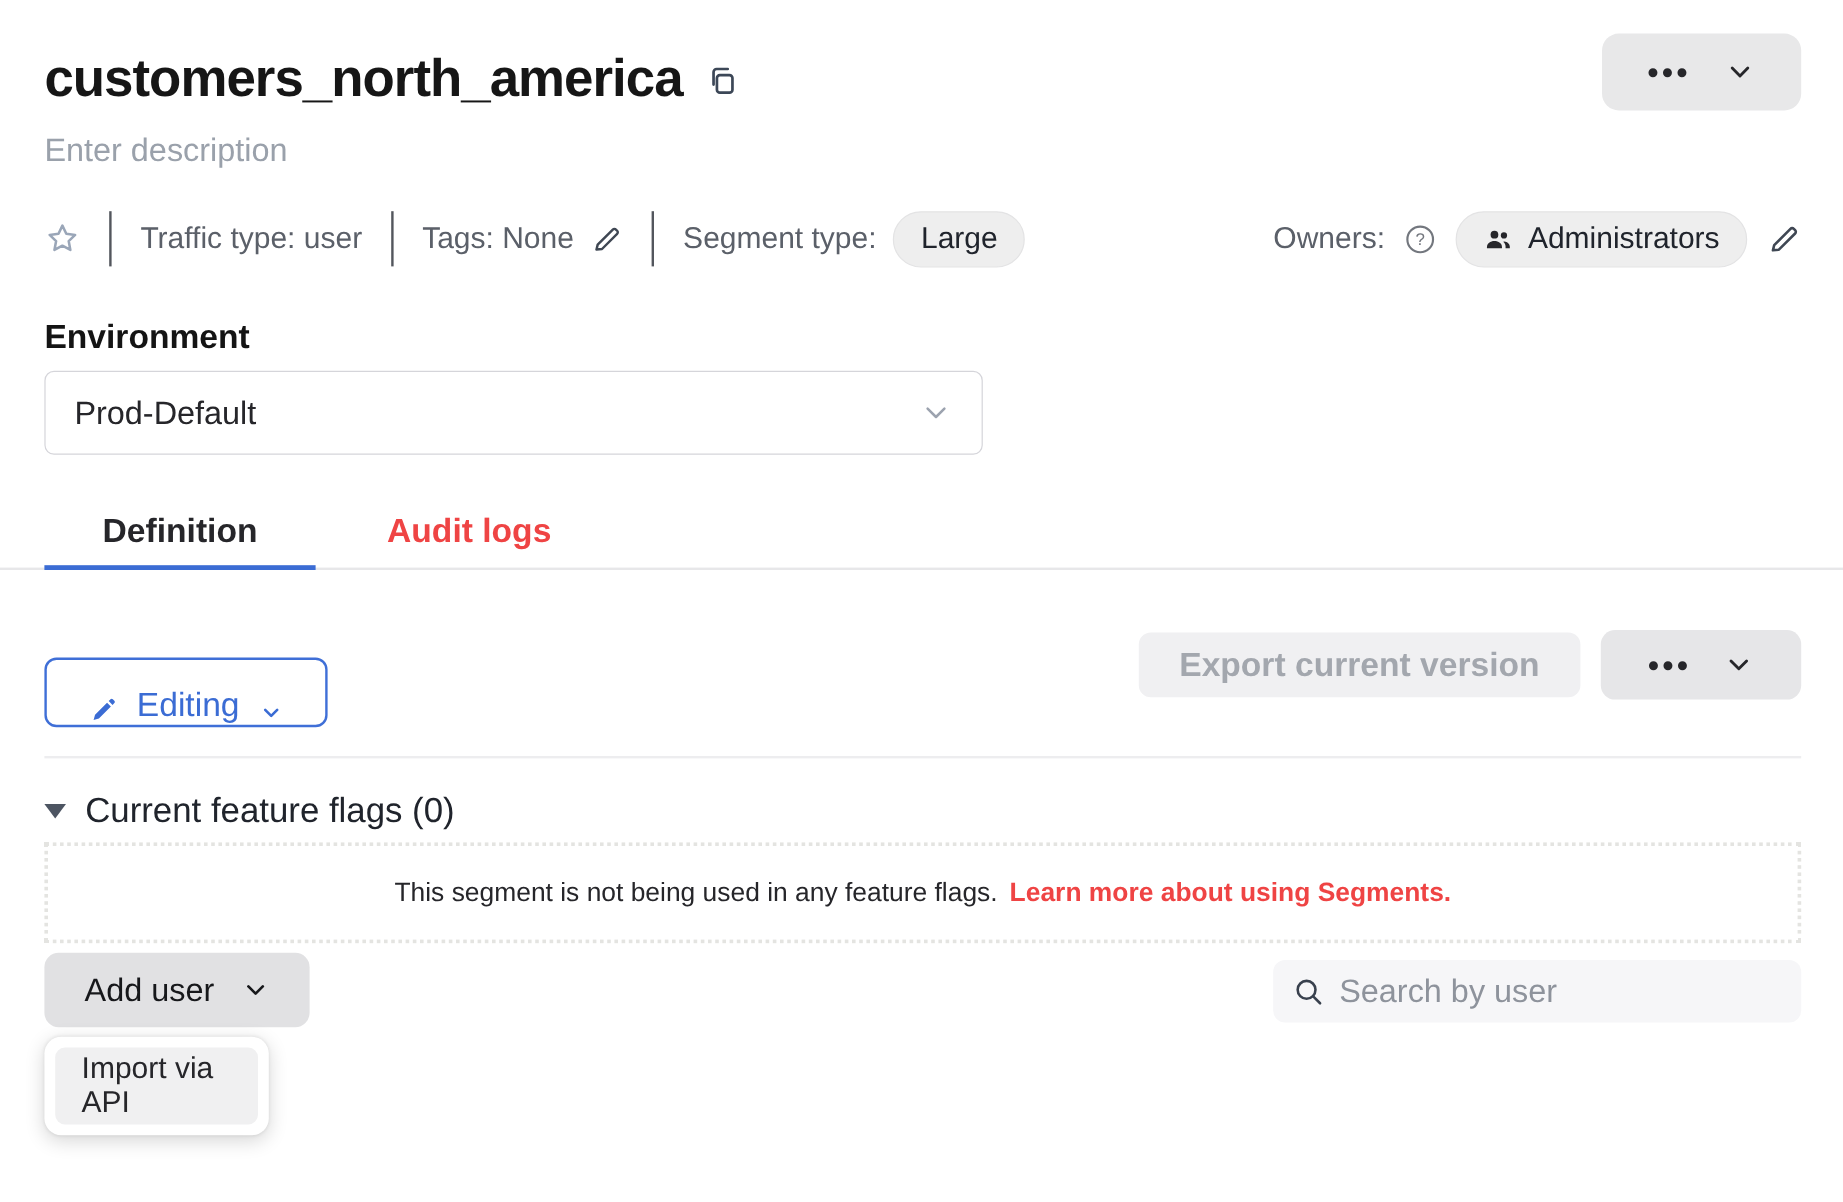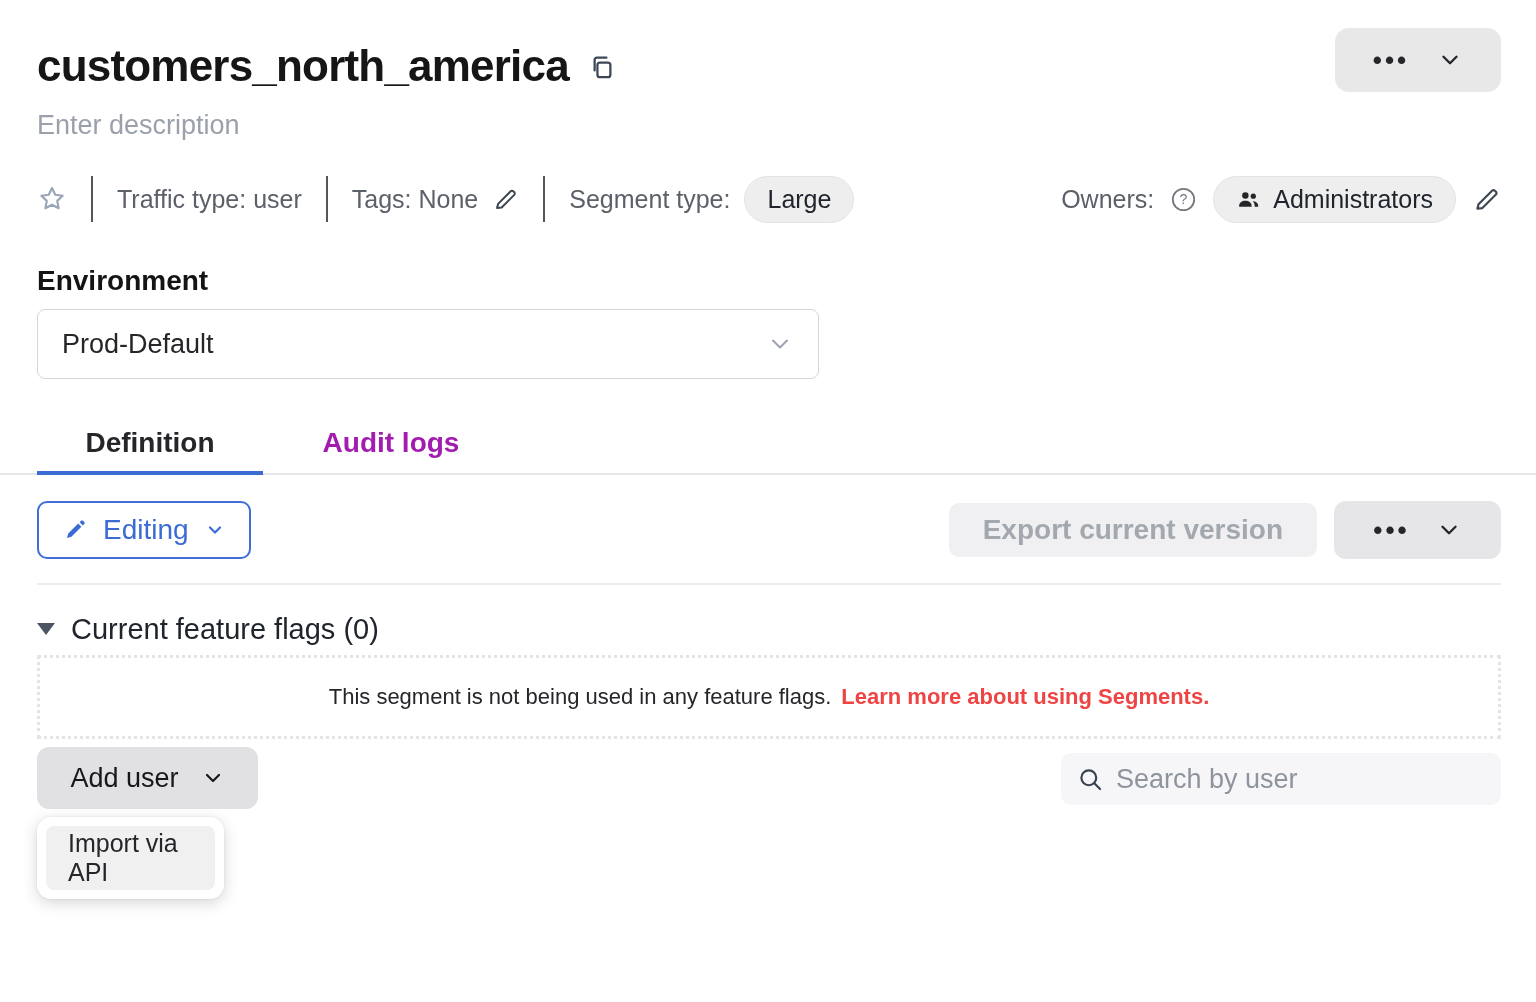--- a/index.html
+++ b/index.html
@@ -27,28 +27,28 @@
 
   
   .env-label { margin-top: 42px; font-size: 28px; font-weight: 700; color: #141414; }
   .env-select { margin-top: 12px; width: 782px; height: 70px; border: 1.5px solid #d5d5da; border-radius: 8px;
     display: flex; align-items: center; justify-content: space-between; padding: 0 24px;
     font-size: 27px; color: #26262a; cursor: pointer; background: #fff; }
 
   
   .tabs { margin: 36px -35px 0 -37px; padding-left: 37px; border-bottom: 2px solid #e7e7e9; display: flex; gap: 18px; }
   .tab { height: 58px; line-height: 56px; text-align: center; font-size: 28px; position: relative; cursor: pointer;
-    color: #a21caf; font-weight: 600; width: 220px; }
+    color: #ef4444; font-weight: 600; width: 220px; }
   .tab.active { color: #26262a; font-weight: 700; width: 226px; }
   .tab.active::after { content: ""; position: absolute; left: 0; right: 0; bottom: -2px; height: 4px; background: #3b6cd4; }
 
   
   .toolbar { margin-top: 26px; display: flex; align-items: center; }
-  .btn-editing { height: 58px; padding: 0 24px; border: 2px solid #3f6fd7; border-radius: 10px; background: #fff;
-    color: #3b6cd4; font-size: 28px; display: flex; align-items: center; gap: 16px; cursor: pointer; font-family: inherit; }
+  .btn-editing { height: 58px; padding: 0 35px; border: 2px solid #3f6fd7; border-radius: 10px; background: #fff;
+    color: #3b6cd4; font-size: 28px; display: flex; align-items: flex-end; gap: 16px; cursor: pointer; font-family: inherit; margin-top: 47px; }
   .toolbar-right { margin-left: auto; display: flex; align-items: center; gap: 17px; }
   .btn-export { height: 54px; padding: 0 34px; background: #f0f0f2; color: #a3a7ae; font-size: 28px; font-weight: 600;
     border: none; border-radius: 10px; font-family: inherit; cursor: default; }
   .btn-gray-md { width: 167px; height: 58px; background: #e6e6e8; border: none; border-radius: 12px;
     display: flex; align-items: center; justify-content: center; gap: 26px; cursor: pointer; }
 
   .hdivider { margin-top: 24px; height: 2px; background: #ededef; }
 
   
   .section-header { margin-top: 26px; display: flex; align-items: center; gap: 16px; font-size: 29px; color: #20242c;

